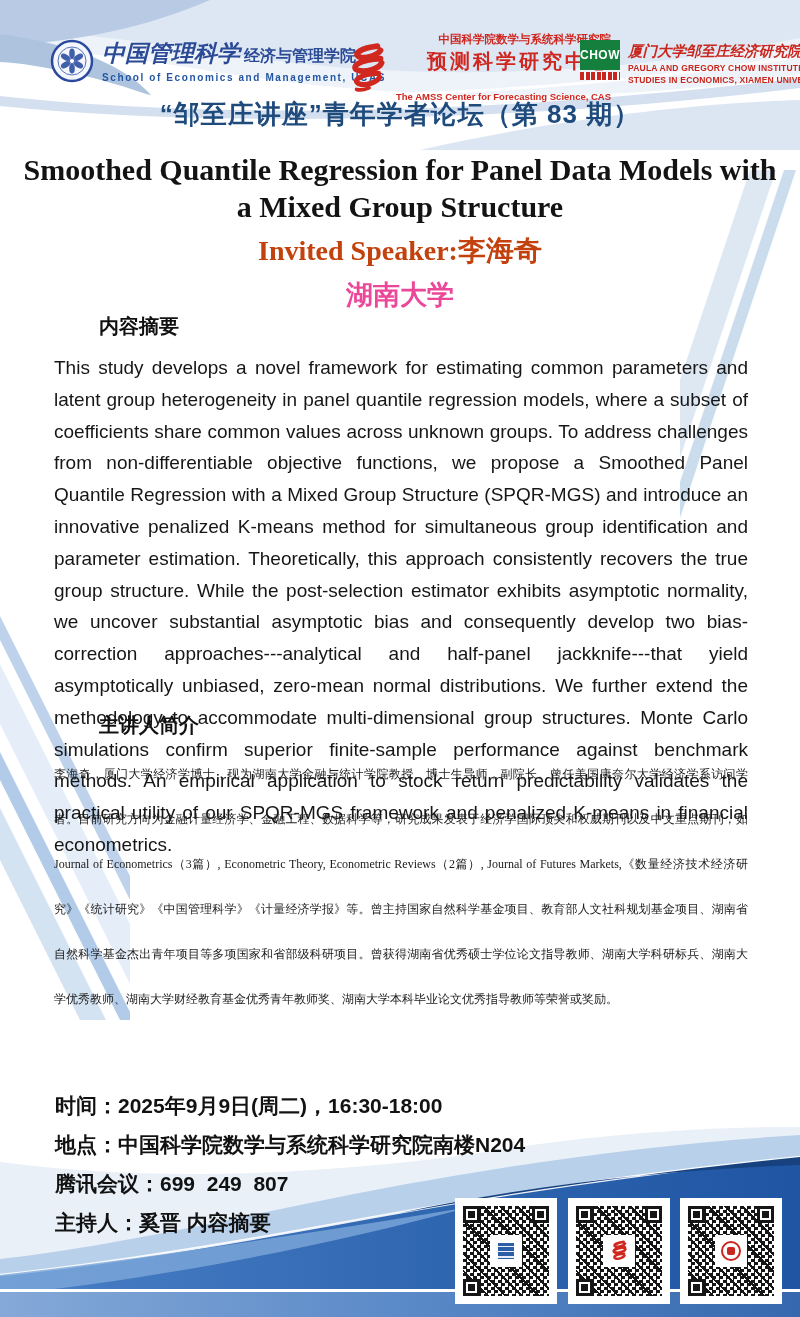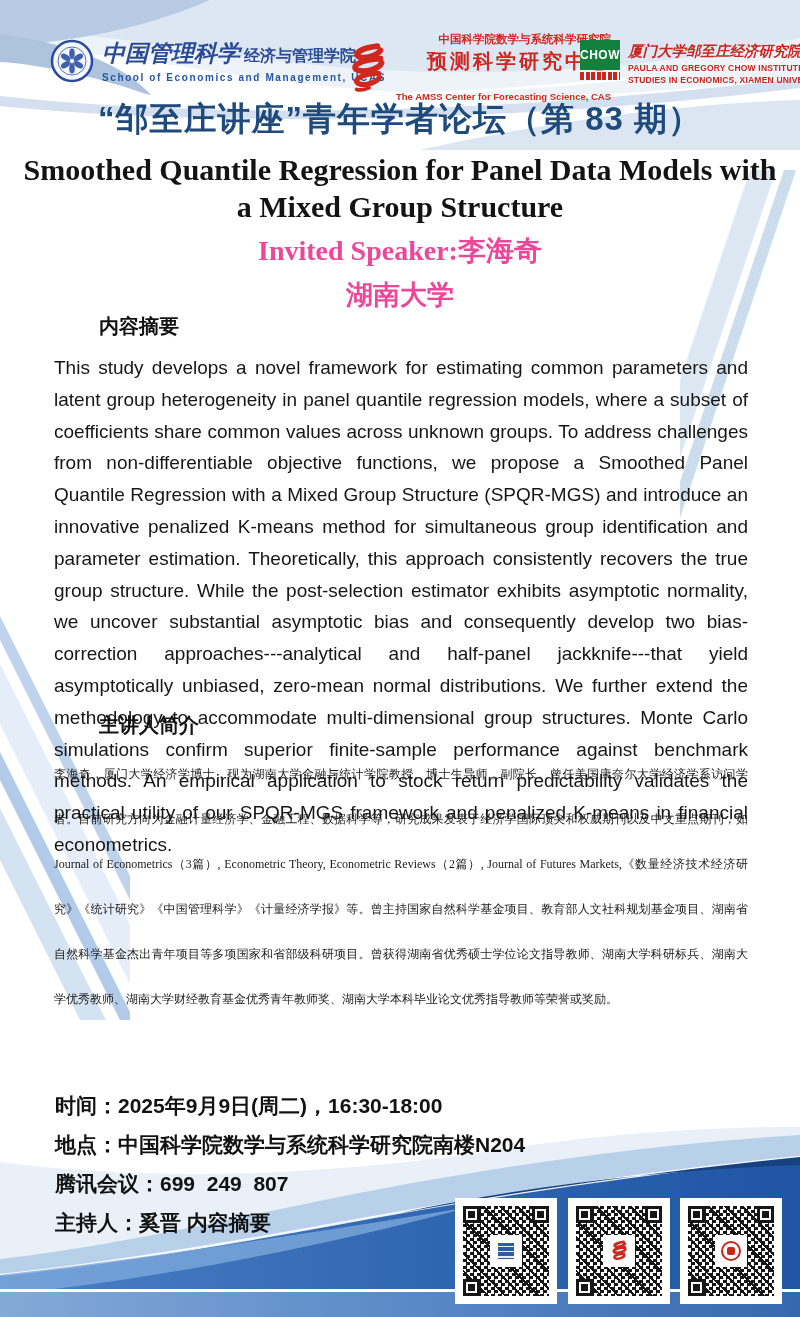--- a/index.html
+++ b/index.html
@@ -31,24 +31,24 @@
   .amss-text .l1{font-size:11.5px;font-weight:700;color:#cf2720;white-space:nowrap;}
   .amss-text .l2{font-size:20px;font-weight:900;color:#cf2720;letter-spacing:3px;margin-top:1px;white-space:nowrap;font-family:"Liberation Serif","DejaVu Serif",serif;}
   .amss-text .l3{font-size:9.5px;font-weight:700;color:#cf2720;margin-top:16px;white-space:nowrap;}
   .chow-logo{width:40px;height:46px;flex:0 0 auto;}
   .chow-logo .block{width:40px;height:30px;background:#15803d;color:#fff;font-weight:900;font-size:12px;letter-spacing:.5px;display:flex;align-items:center;justify-content:center;}
   .chow-logo .cols{margin-top:2px;width:40px;height:8px;background:repeating-linear-gradient(90deg,#c9261d 0 4px,#ffffff 4px 5.5px);}
   .chow-text .cn{font-family:"Liberation Serif","DejaVu Serif",serif;font-style:italic;font-weight:700;font-size:14.5px;color:#c9261d;white-space:nowrap;}
   .chow-text .en{font-size:8.5px;font-weight:700;color:#c9261d;margin-top:2px;white-space:nowrap;letter-spacing:.2px;}
 
   
-  .banner-title{top:97px;left:0;width:800px;text-align:center;font-size:33px;font-weight:900;color:#1e4a7c;letter-spacing:1px;white-space:nowrap;}
+  .banner-title{top:97px;left:0;width:800px;text-align:center;font-size:26px;font-weight:900;color:#1e4a7c;letter-spacing:1px;white-space:nowrap;}
   .talk-title{top:151px;left:0;width:800px;text-align:center;color:#131313;
     font-family:"Liberation Serif","DejaVu Serif",serif;font-weight:700;font-size:30px;line-height:37px;}
-  .speaker-line{top:232px;left:0;width:800px;text-align:center;color:#ec4899;
+  .speaker-line{top:232px;left:0;width:800px;text-align:center;color:#c2410c;
     font-family:"Liberation Serif","DejaVu Serif",serif;font-weight:700;font-size:28px;}
   .affiliation{top:277px;left:0;width:800px;text-align:center;color:#ec4899;
     font-family:"Liberation Serif","DejaVu Serif",serif;font-weight:600;font-size:27px;}
 
   
   .sec-heading{left:55px;font-size:20px;font-weight:900;color:#111;margin-left:44px;}
   .abs-heading{top:313px;}
   .abs-body{top:352px;left:54px;width:694px;text-align:justify;color:#161616;
     font-family:Liberation Sans, sans-serif;font-size:19px;line-height:31.8px;}
   .bio-heading{top:712px;}

